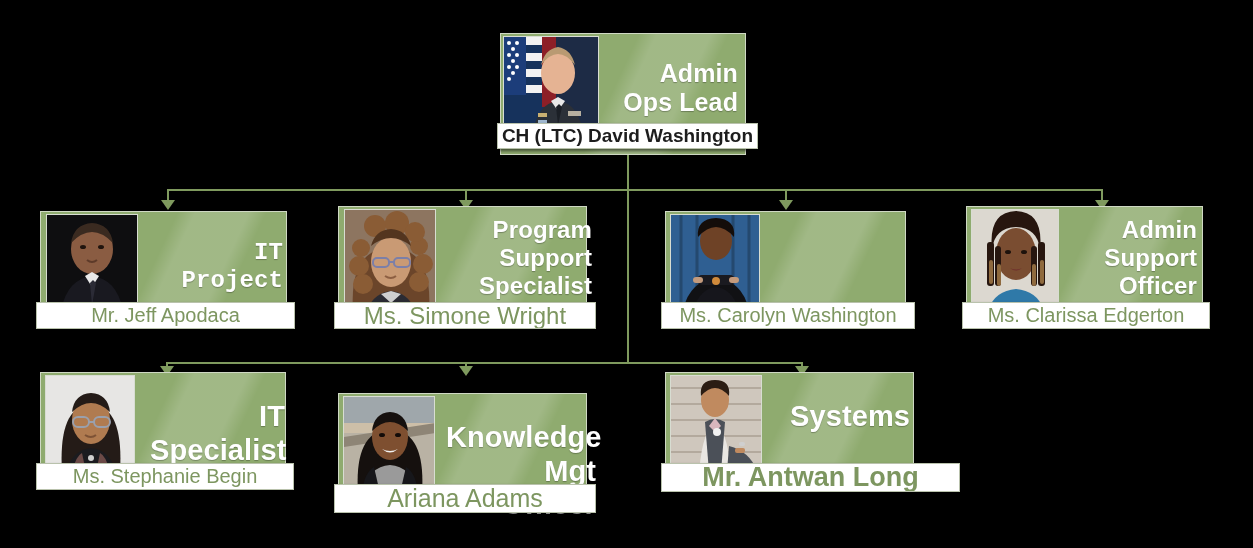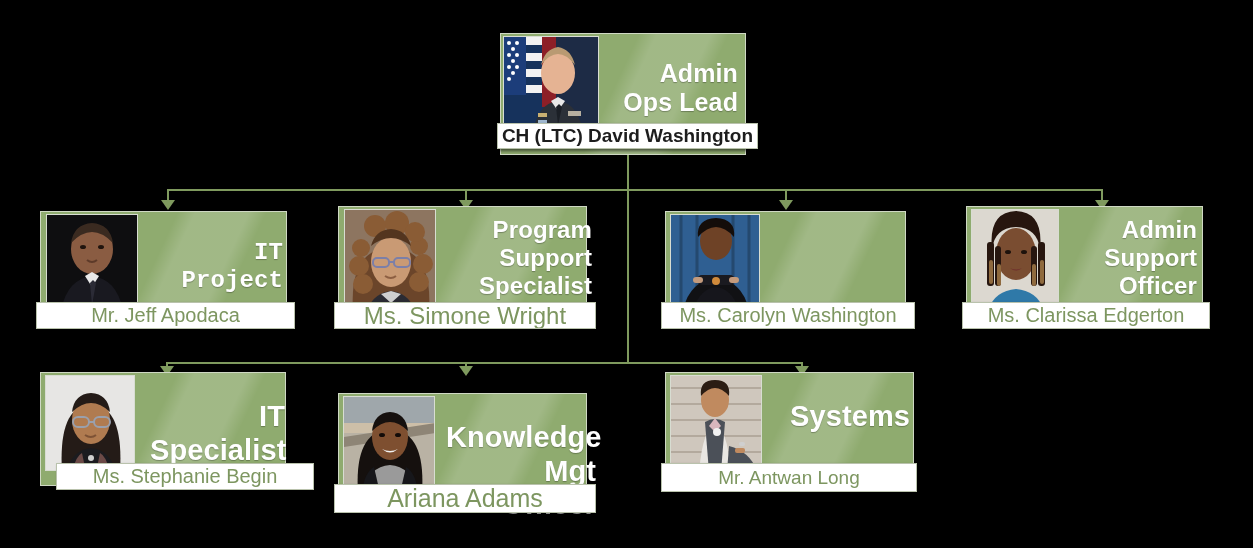--- a/index.html
+++ b/index.html
@@ -276,21 +276,21 @@
         <path d="M20 96 q6 -22 25 -24 q19 2 25 24z" fill="#1b1b1f"></path>
         <path d="M26 96 q4 -16 10 -19 l4 19z" fill="#6b4a47"></path>
         <path d="M64 96 q-4 -16 -10 -19 l-4 19z" fill="#6b4a47"></path>
         <circle cx="45" cy="82" r="3" fill="#cfcfcf"></circle>
       </svg>
     </div>
     <div class="title" style="left:110px;top:28px;width:135px;">
       <div>IT</div>
       <div>Specialist</div>
     </div>
-    <div class="plate" style="left:-4px;top:91px;width:258px;height:27px;font-size:20px;margin-left:20px;">Ms. Stephanie Begin</div>
+    <div class="plate" style="left:-4px;top:91px;width:258px;height:27px;font-size:20px;">Ms. Stephanie Begin</div>
   </div>
 
   <div class="node lvl3" style="left:338px;top:393px;width:265px;height:120px;">
     <div class="card" style="width:249px;height:114px;"></div>
     <div class="photo" style="left:5px;top:3px;width:92px;height:96px;">
       <svg viewBox="0 0 92 96" width="92" height="96">
         <rect width="92" height="96" fill="#b9b2a4"></rect>
         <rect y="0" width="92" height="26" fill="#9fa7ab"></rect>
         <rect y="26" width="92" height="10" fill="#cdbfa8"></rect>
         <path d="M0 40 l92 -14 v10 l-92 14z" fill="#8e8576"></path>
@@ -331,16 +331,16 @@
         <path d="M44 42 l-6 8 l6 6 l6 -6z" fill="#d8b6bd"></path>
         <circle cx="46" cy="56" r="4" fill="#f1f1f1"></circle>
         <path d="M58 70 q22 6 28 26 h-30z" fill="#4b5058"></path>
         <rect x="64" y="72" width="10" height="5" rx="2" fill="#c08a5f"></rect>
         <rect x="68" y="66" width="6" height="4" rx="2" fill="#cfcfcf"></rect>
       </svg>
     </div>
     <div class="title" style="left:110px;top:28px;width:135px;">
       <div>Systems</div>
     </div>
-    <div class="plate" style="left:-4px;top:91px;width:256px;height:29px;font-size:19px;">Mr. Antwan Long</div>
+    <div class="plate" style="left:-4px;top:91px;width:299px;height:29px;font-size:27px;font-weight:bold;">Mr. Antwan Long</div>
   </div>
 
 </div>
 
 </body></html>

